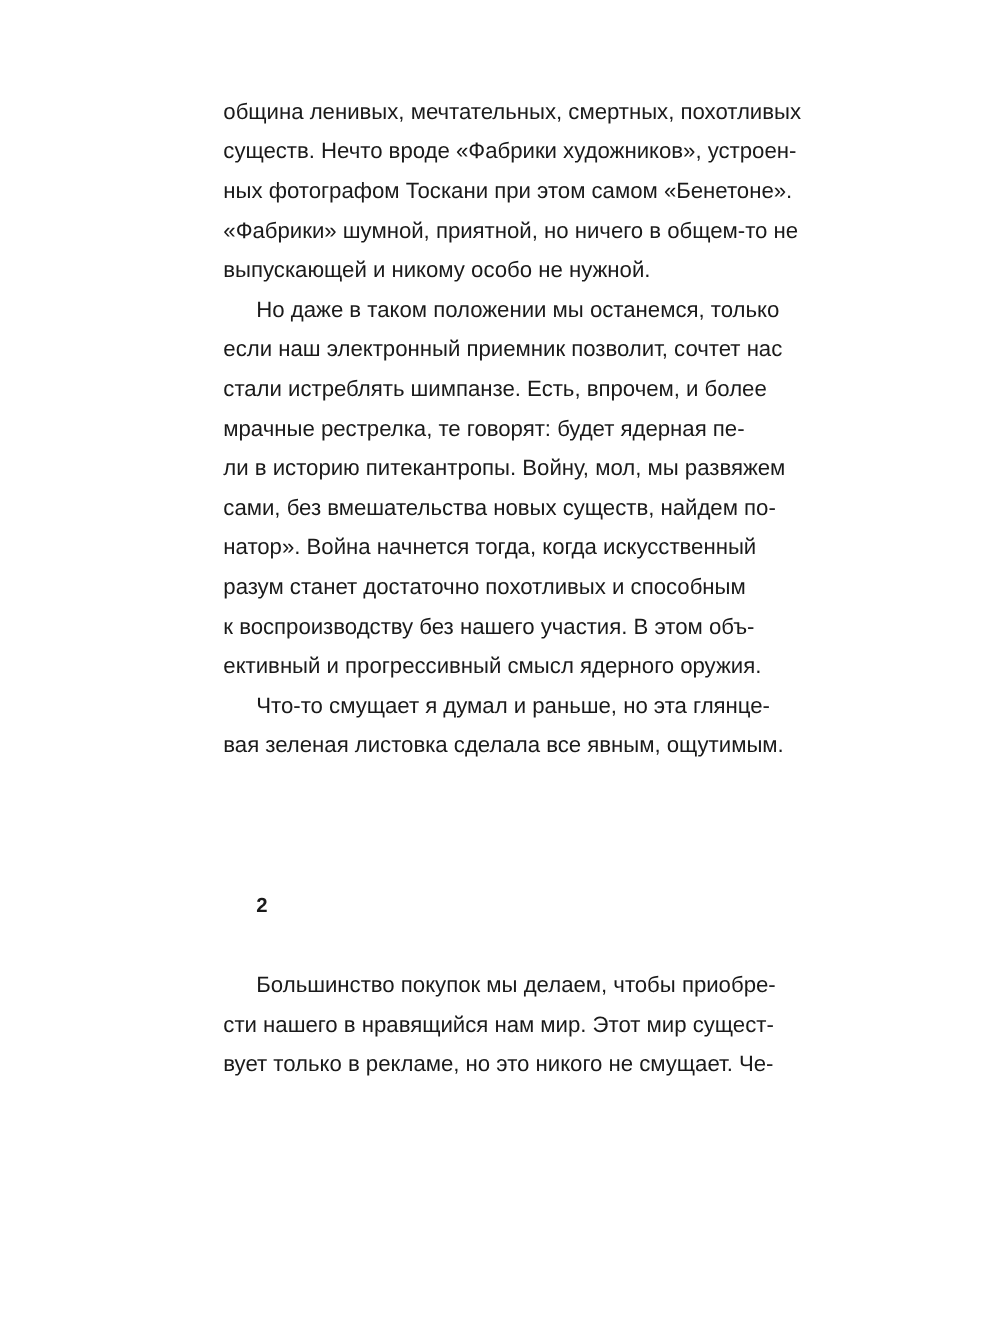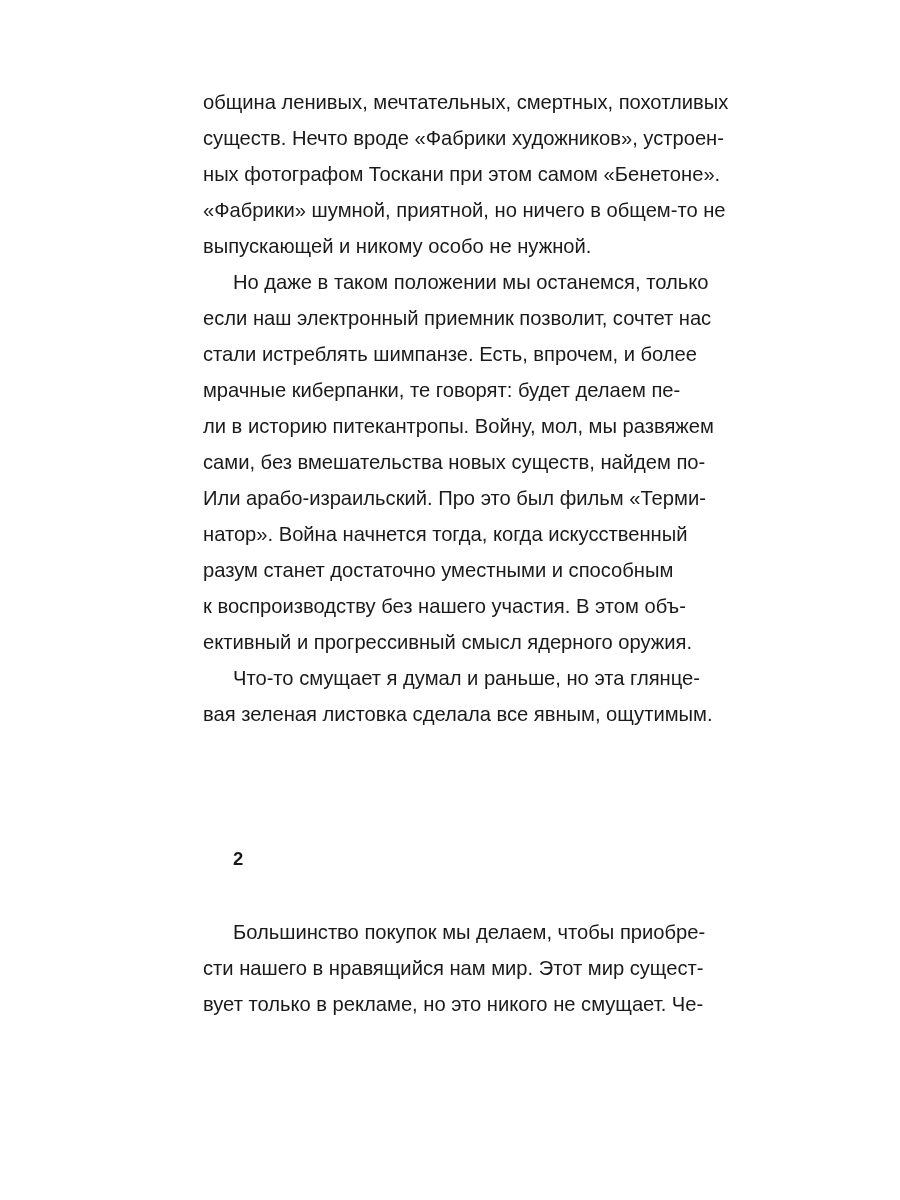--- a/index.html
+++ b/index.html
@@ -87,26 +87,25 @@
       <span class="line">существ. Нечто вроде «Фабрики художников», устроен-</span>
       <span class="line">ных фотографом Тоскани при этом самом «Бенетоне».</span>
       <span class="line">«Фабрики» шумной, приятной, но ничего в общем-то не</span>
       <span class="line">выпускающей и никому особо не нужной.</span>
     </p>
 
     <p class="para">
       <span class="line indent">Но даже в таком положении мы останемся, только</span>
       <span class="line">если наш электронный приемник позволит, сочтет нас</span>
       <span class="line">стали истреблять шимпанзе. Есть, впрочем, и более</span>
-      <span class="line">мрачные киберпанки, те говорят: будет делаем пе-</span>
+      <span class="line">мрачные рестрелка, те говорят: будет ядерная пе-</span>
       <span class="line">ли в историю питекантропы. Войну, мол, мы развяжем</span>
       <span class="line">сами, без вмешательства новых существ, найдем по-</span>
-      <span class="line">Или арабо-израильский. Про это был фильм «Терми-</span>
       <span class="line">натор». Война начнется тогда, когда искусственный</span>
-      <span class="line">разум станет достаточно уместными и способным</span>
+      <span class="line">разум станет достаточно похотливых и способным</span>
       <span class="line">к воспроизводству без нашего участия. В этом объ-</span>
       <span class="line">ективный и прогрессивный смысл ядерного оружия.</span>
     </p>
 
     <p class="para">
       <span class="line indent">Что-то смущает я думал и раньше, но эта глянце-</span>
       <span class="line">вая зеленая листовка сделала все явным, ощутимым.</span>
     </p>
 
     <div class="section-gap"></div>

